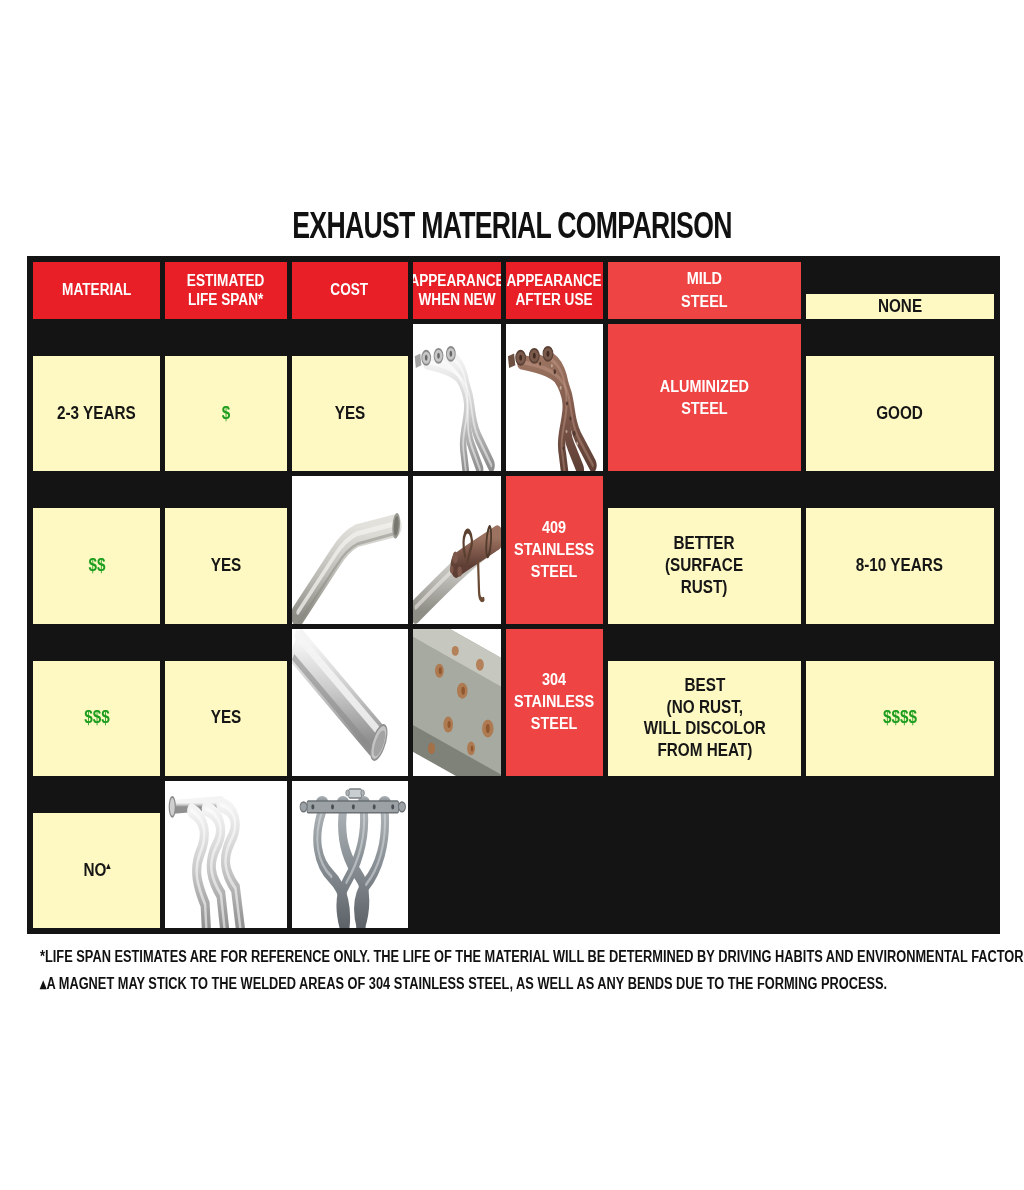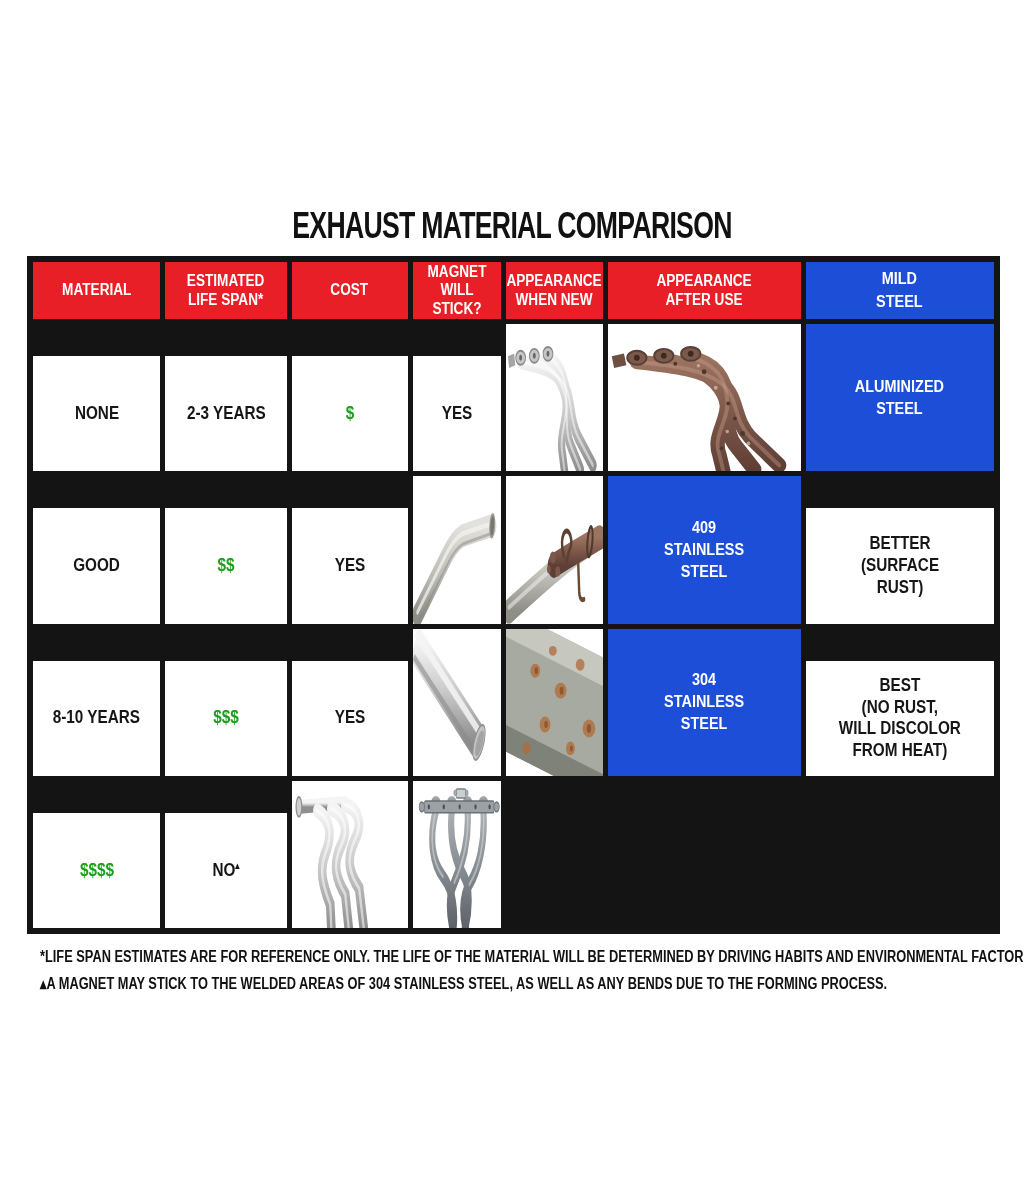--- a/index.html
+++ b/index.html
@@ -14,22 +14,22 @@
   }
   .table {
     position:absolute; left:27px; top:256px; width:973px; height:678px;
     display:grid; box-sizing:border-box;
     grid-template-columns:133fr 127fr 121fr 92fr 102fr 201fr 197fr;
     grid-template-rows:57px 1fr 1fr 1fr 1fr;
     gap:5px; border:6px solid #141414; background:#141414;
   }
   .cell { display:flex; align-items:center; justify-content:center; overflow:hidden; position:relative; }
   .hcell { background:#e81f26; color:#ffffff; }
-  .tcell { background:#ffffff; color:#161616;margin-top:32px; }
-  .mcell { background:#1d4ed8; color:#ffffff; }
+  .tcell { background:#fef9c3; color:#161616;margin-top:32px; }
+  .mcell { background:#ef4444; color:#ffffff; }
   .pcell { background:#ffffff; padding:0; }
   .pcell svg { position:absolute; left:0; top:0; width:100%; height:100%; }
   .cond {
     display:inline-block; transform:scaleX(0.85); white-space:pre-line;
     text-align:center; font-weight:bold; line-height:1.12;
   }
   .hcell .cond { font-size:16px; line-height:1.15; }
   .tcell .cond { font-size:18px; line-height:1.2; }
   .mcell .cond { font-size:17px; line-height:1.3; }
   .cost-text { color:#1e9e1f; font-size:21px; }
@@ -78,24 +78,20 @@
         <span class="cond">MATERIAL</span>
       </div>
     <div class="cell hcell">
         <span class="cond">ESTIMATED
 LIFE SPAN*</span>
       </div>
     <div class="cell hcell">
         <span class="cond">COST</span>
       </div>
     <div class="cell hcell">
-        <span class="cond">MAGNET
-WILL STICK?</span>
-      </div>
-    <div class="cell hcell">
         <span class="cond">APPEARANCE
 WHEN NEW</span>
       </div>
     <div class="cell hcell">
         <span class="cond">APPEARANCE
 AFTER USE</span>
       </div>
 
     <div class="cell mcell">
         <span class="cond">MILD

